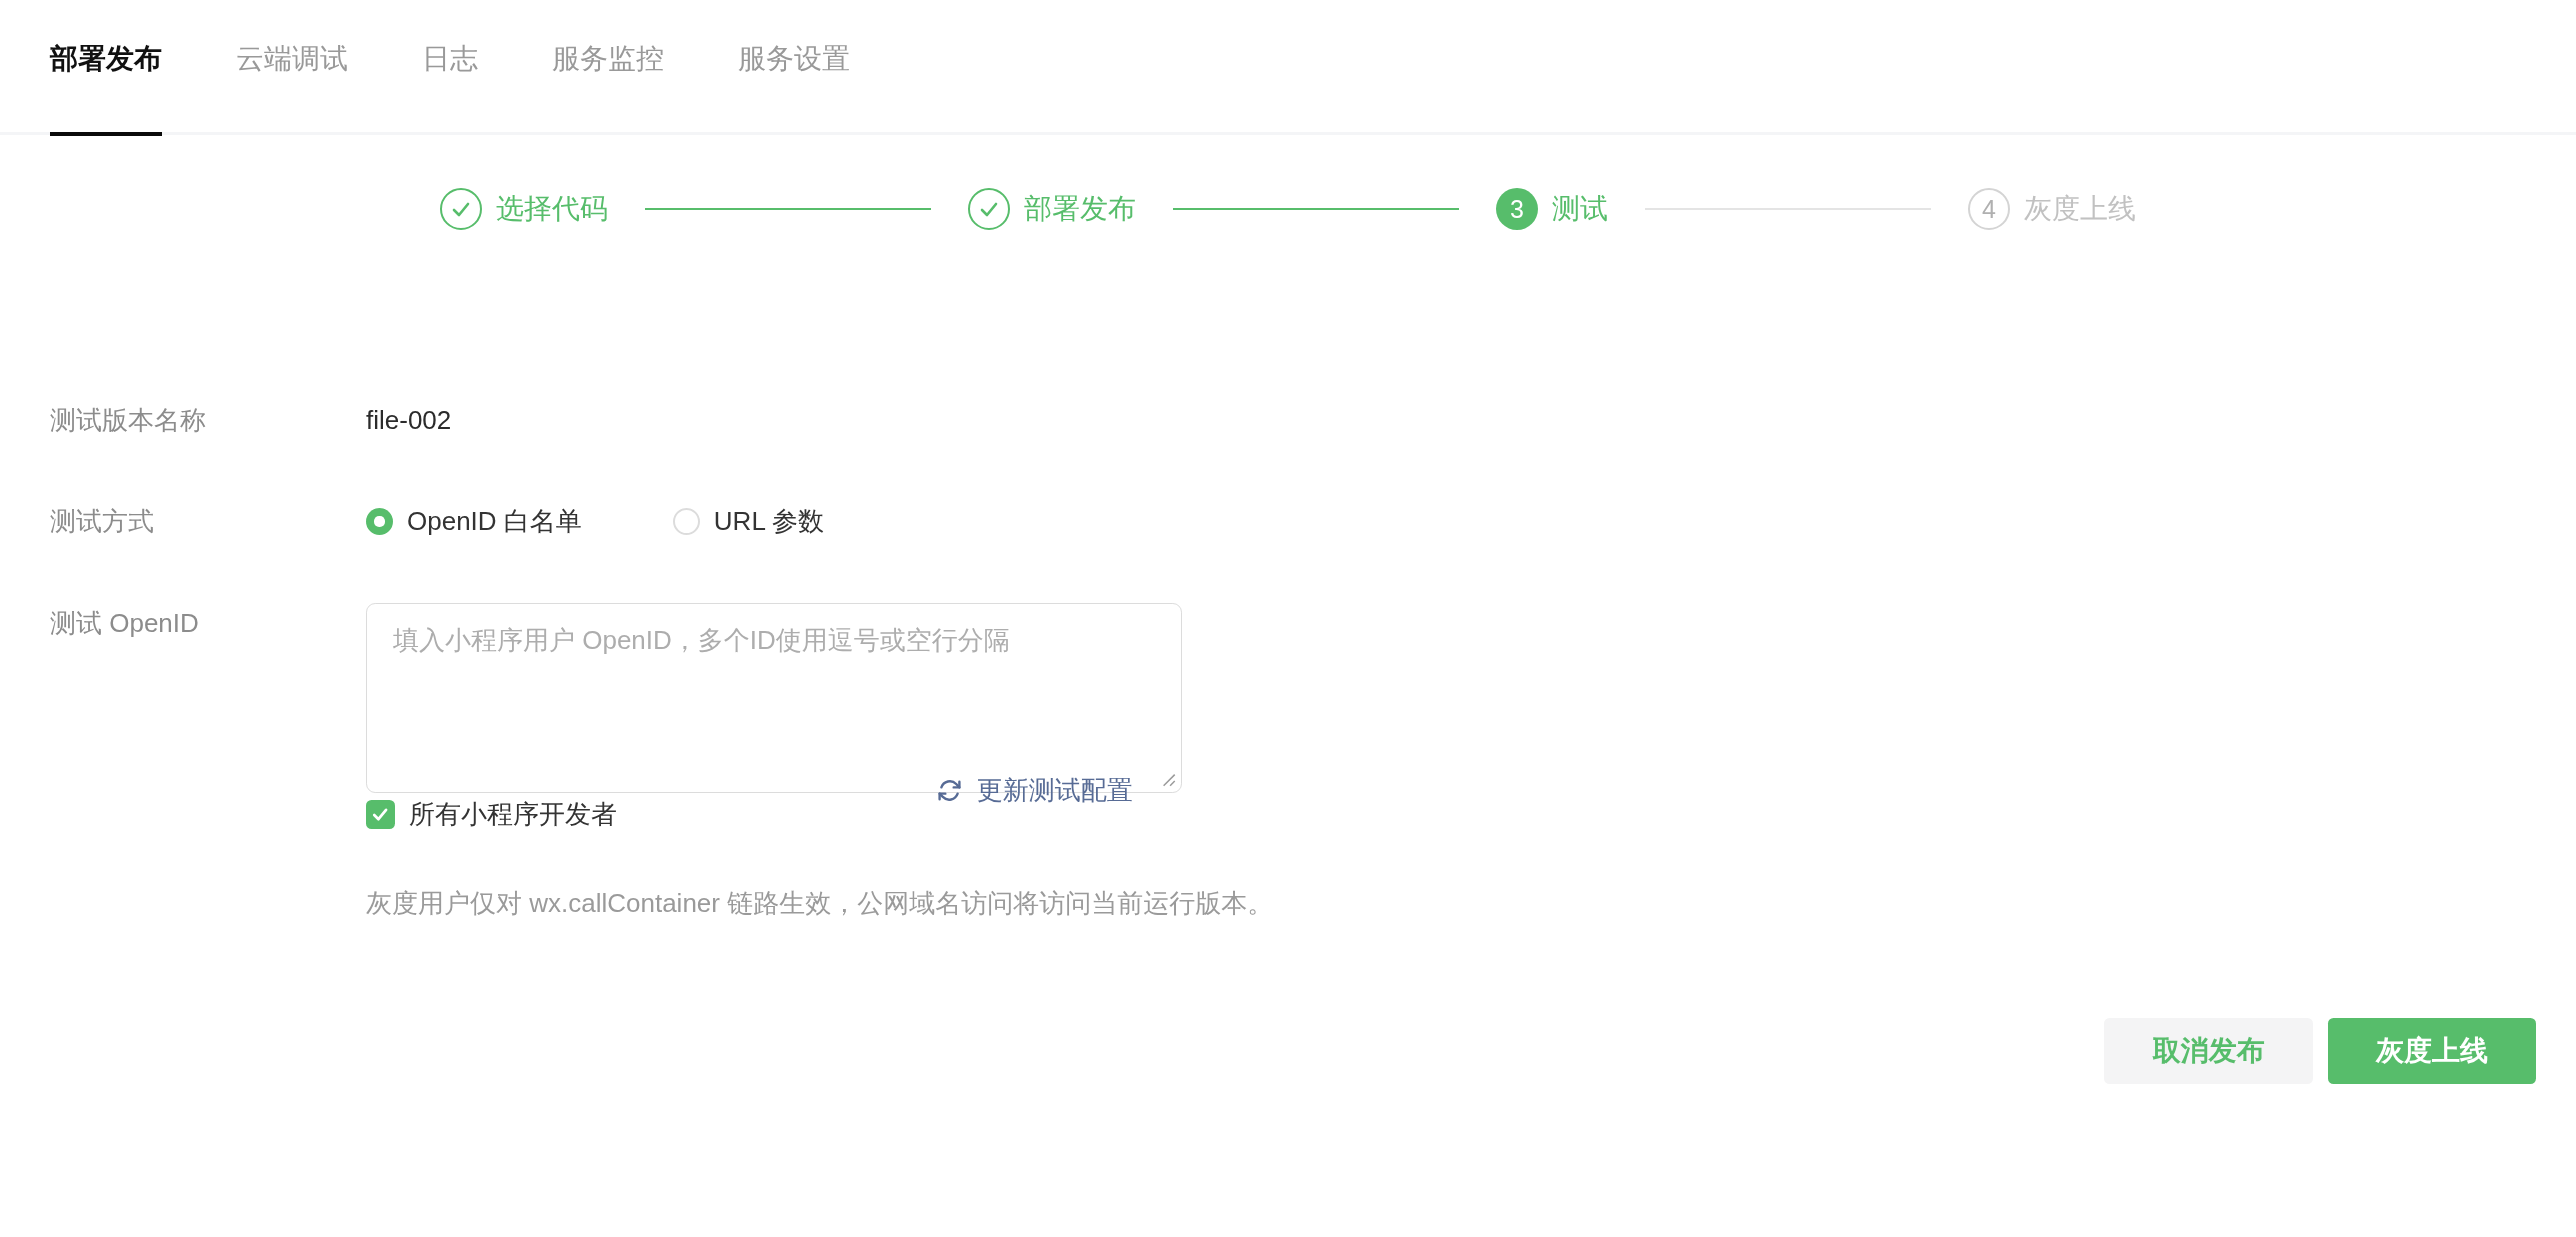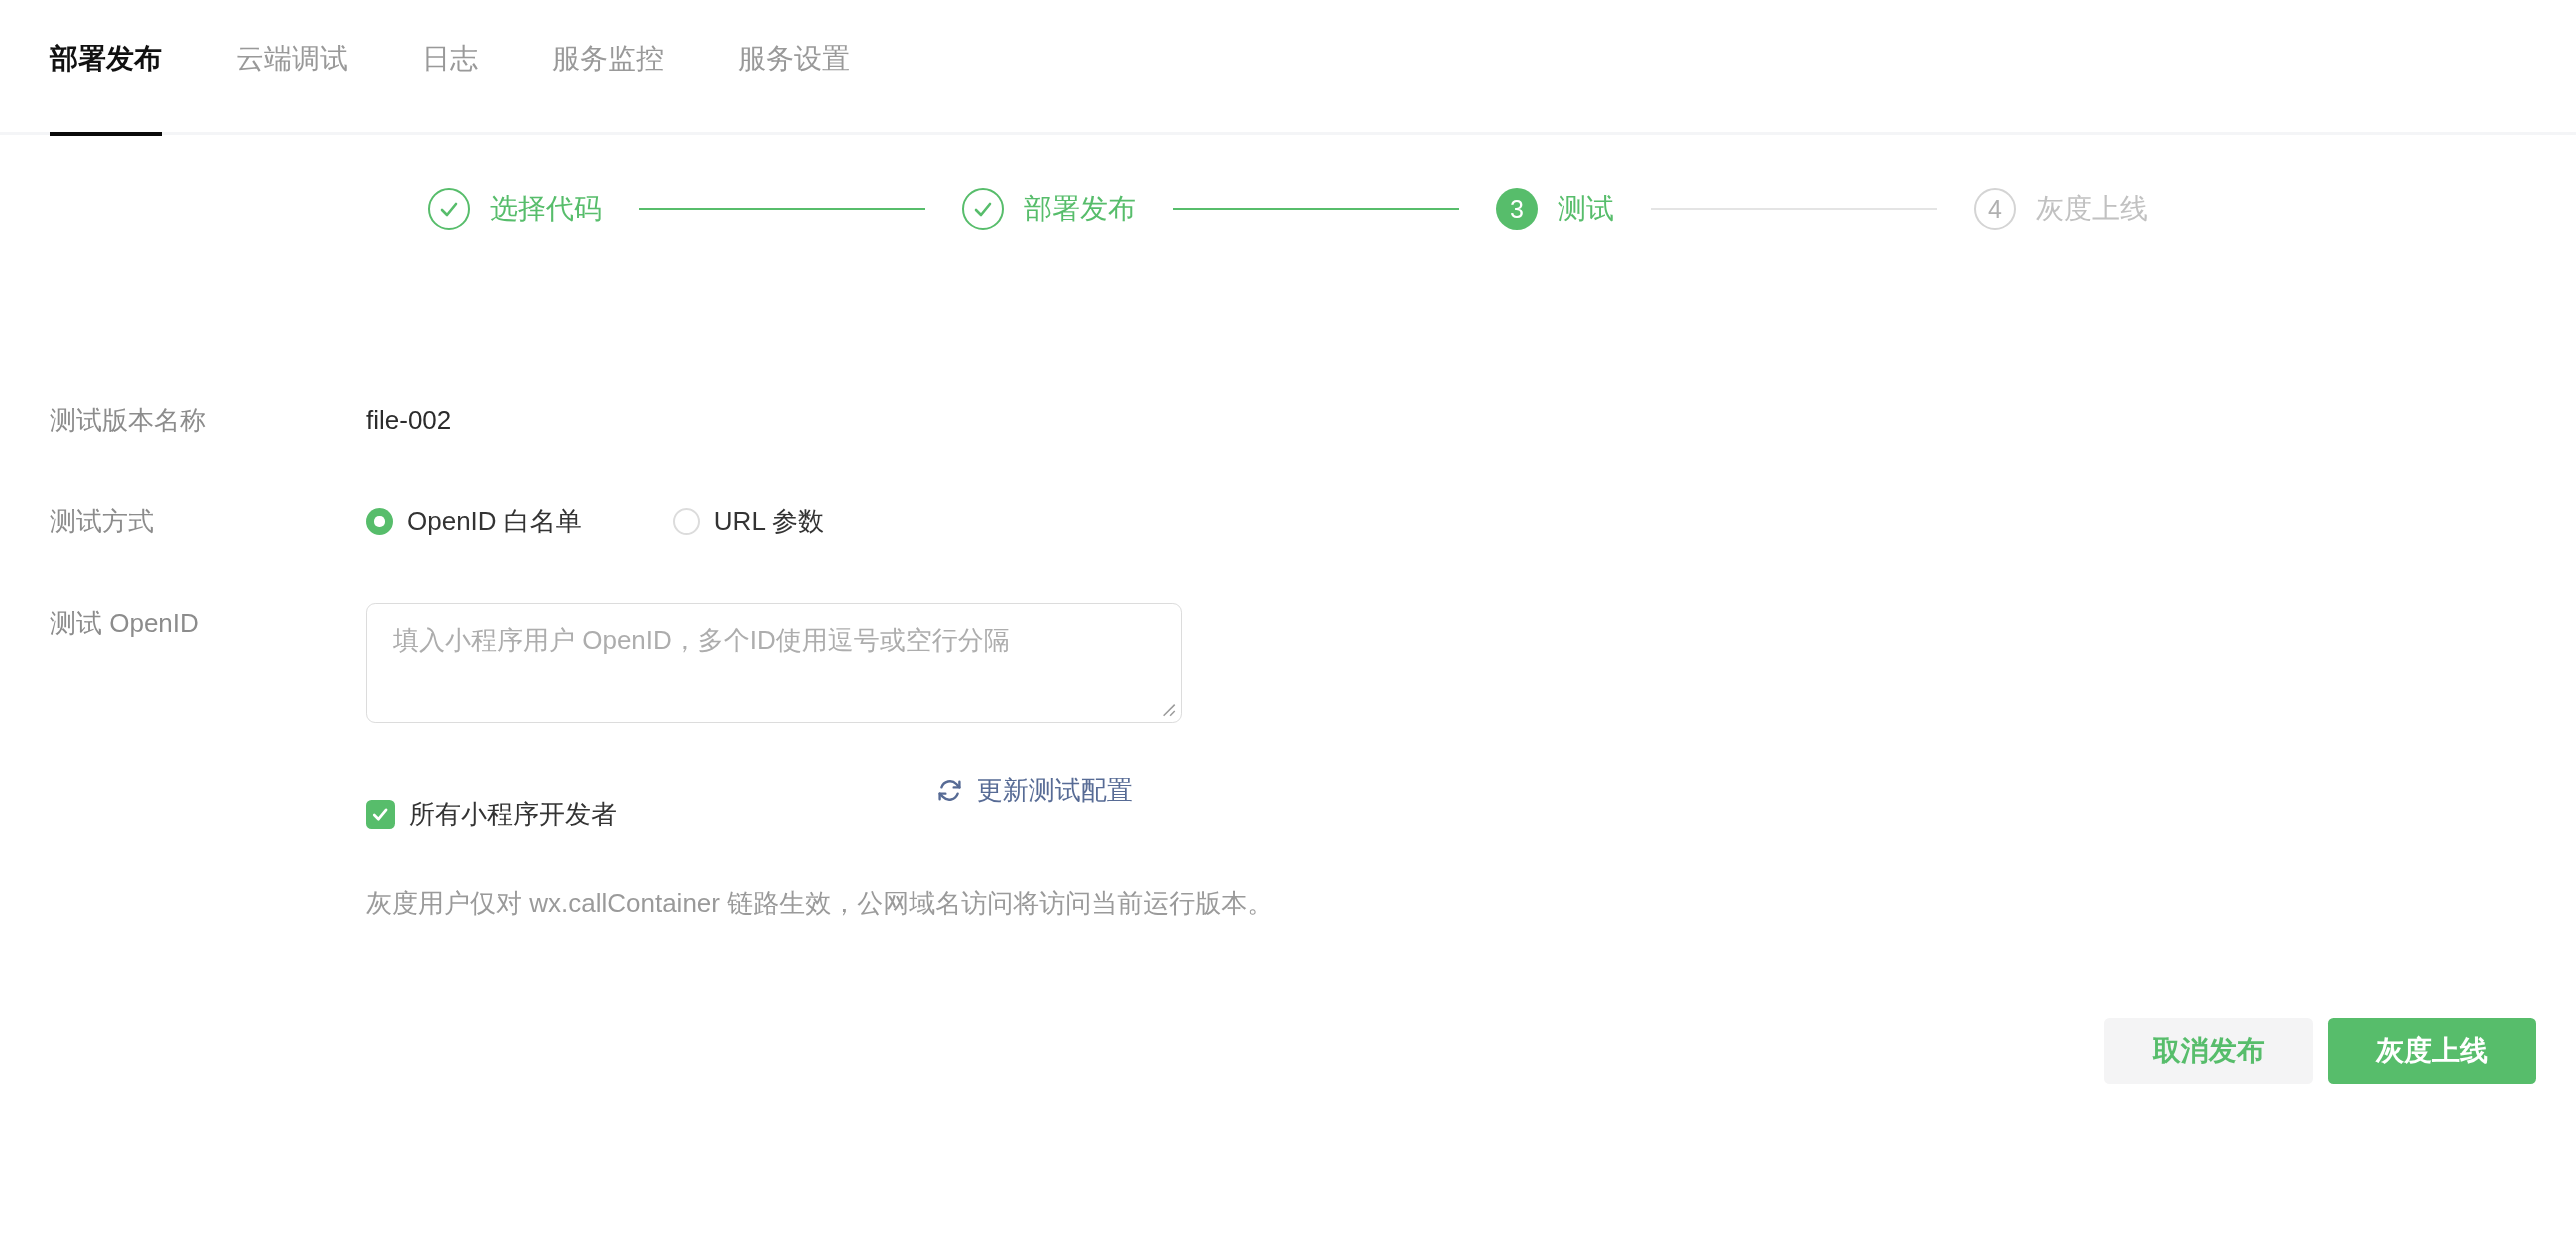--- a/index.html
+++ b/index.html
@@ -12,21 +12,21 @@
     overflow:hidden;
   }
   
   .tabbar{position:absolute;top:0;left:0;width:100%;border-bottom:3.7px solid #f4f5f7;}
   .tabs{display:flex;gap:74px;margin-left:50px;padding-top:42px;}
   .tab{font-size:28px;line-height:33px;color:#999;padding-bottom:57px;position:relative;cursor:pointer;white-space:nowrap;}
   .tab.active{color:#111;font-weight:bold;}
   .tab.active::after{content:"";position:absolute;left:0;right:0;bottom:-3.7px;height:3.7px;background:#0a0a0a;}
   
   .stepper{position:absolute;top:188px;left:0;width:100%;display:flex;justify-content:center;align-items:center;}
-  .step{display:flex;align-items:center;gap:20px;}
+  .step{display:flex;align-items:center;gap:14px;}
   .step-circle{width:42px;height:42px;border-radius:50%;box-sizing:border-box;display:flex;align-items:center;justify-content:center;flex:0 0 auto;}
   .step-circle.done{border:2.8px solid #57bd6b;background:#fff;}
   .step-circle.current{background:#57bd6b;color:#fff;font-size:25px;}
   .step-circle.upcoming{border:2.8px solid #d4d4d4;background:#fff;color:#b0b0b0;font-size:25px;}
   .step-label{font-size:28px;white-space:nowrap;}
   .step-label.done,.step-label.current{color:#57bd6b;}
   .step-label.upcoming{color:#c1c1c1;}
   .connector{width:286px;height:2.8px;margin:0 37px;flex:0 0 auto;}
   .connector.done{background:#57bd6b;}
   .connector.upcoming{background:#e4e4e4;}
@@ -34,21 +34,21 @@
   .form-label{position:absolute;left:50px;font-size:26px;line-height:37px;color:#8c8c8c;white-space:nowrap;}
   .row-version-value{position:absolute;left:366px;top:402px;font-size:26px;line-height:37px;color:#2b2b2b;}
   .radio-row{position:absolute;left:366px;top:503px;display:flex;align-items:center;height:37px;}
   .radio-option{display:flex;align-items:center;gap:14px;cursor:pointer;}
   .radio-option + .radio-option{margin-left:91px;}
   .radio{width:27px;height:27px;border-radius:50%;box-sizing:border-box;position:relative;flex:0 0 auto;}
   .radio.selected{background:#57bd6b;}
   .radio.selected .dot{position:absolute;left:50%;top:50%;width:10.2px;height:10.2px;margin:-5.1px 0 0 -5.1px;border-radius:50%;background:#fff;}
   .radio.unselected{border:2.8px solid #dcdcdc;background:#fff;}
   .radio-label{font-size:26px;color:#333;white-space:nowrap;}
-  .textarea-wrap{position:absolute;left:366px;top:603px;width:816px;height:120px;}
+  .textarea-wrap{position:absolute;left:366px;top:603px;width:816px;height:190px;}
   .textarea-wrap textarea{
     width:100%;height:100%;box-sizing:border-box;resize:none;
     border:1.8px solid #dcdcdc;border-radius:9.2px;
     padding:18.5px 26px;font-size:26px;line-height:35px;
     font-family:"Liberation Sans","DejaVu Sans",sans-serif;color:#333;outline:none;
   }
   .textarea-wrap textarea::placeholder{color:#adadad;}
   .resize-handle{position:absolute;right:4.6px;bottom:4.6px;pointer-events:none;}
   .checkbox-row{position:absolute;left:366px;top:796px;display:flex;align-items:center;height:37px;cursor:pointer;}
   .checkbox{width:29px;height:29px;border-radius:5.5px;background:#57bd6b;display:flex;align-items:center;justify-content:center;flex:0 0 auto;}

